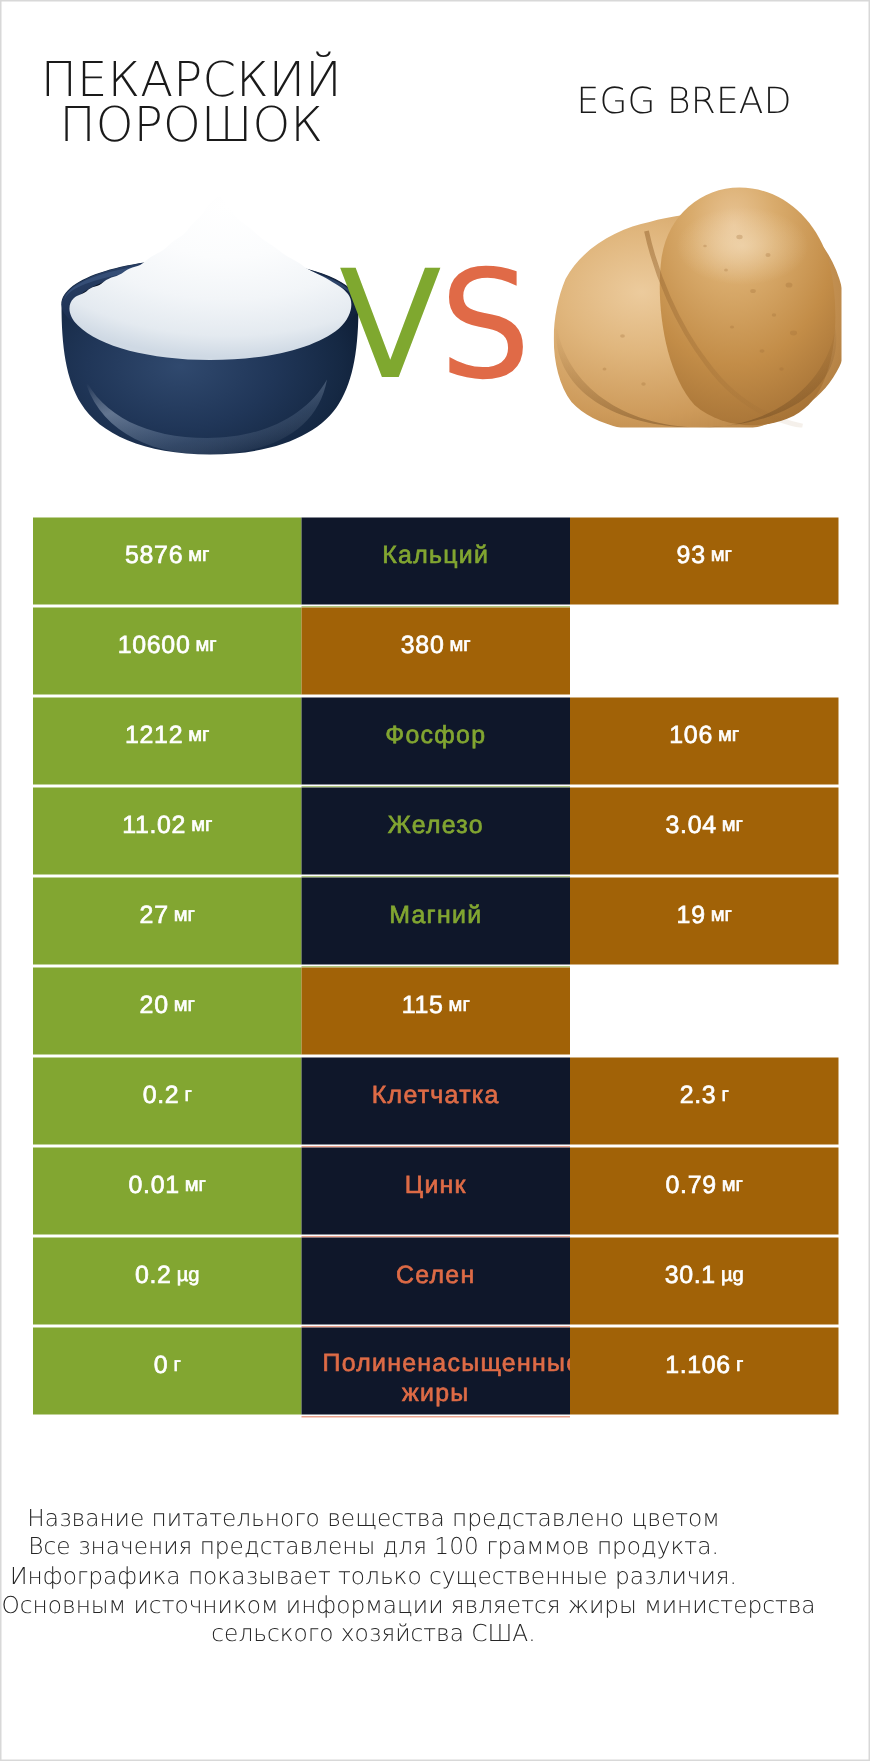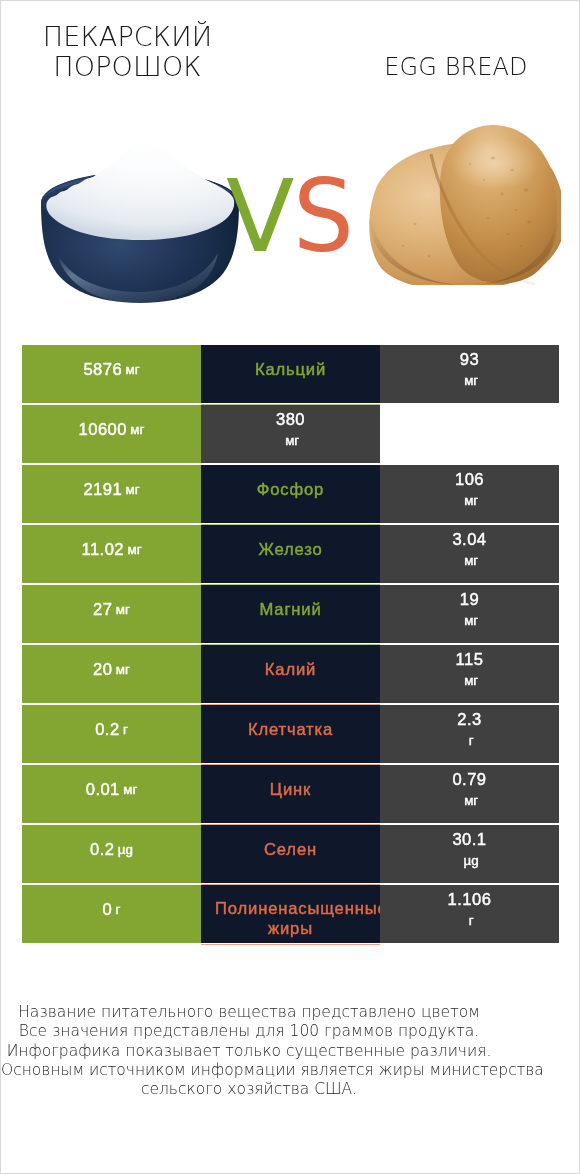--- a/index.html
+++ b/index.html
@@ -12,21 +12,21 @@
     box-sizing:border-box;
   }
   .page{position:absolute;inset:0;background:#fff;border:1px solid #d8d8d8;box-sizing:border-box;}
 
   
   .hero{position:absolute;left:0;top:0;width:580px;height:320px;}
   .title{
     position:absolute;text-align:center;color:#1a1a1a;
     font-weight:400;letter-spacing:0.2px;line-height:30px;
   }
-  #title-left{left:9px;top:21px;width:235px;font-size:27px;text-transform:uppercase;letter-spacing:0.15px;font-family:"DejaVu Sans",sans-serif;font-weight:300;}
+  #title-left{left:9px;top:37px;width:235px;font-size:32px;text-transform:uppercase;letter-spacing:0.15px;font-family:"DejaVu Sans",sans-serif;font-weight:300;}
   #title-right{left:330px;top:51px;width:250px;font-size:24px;text-transform:uppercase;letter-spacing:0.1px;font-family:"DejaVu Sans",sans-serif;font-weight:200;}
 
   .vs{position:absolute;left:225px;top:166px;font-size:100px;line-height:100px;font-weight:400;letter-spacing:-1px;font-family:"DejaVu Sans",sans-serif;}
   .vs .v{color:#7FA82F;}
   .vs .s{color:#E06A47;display:inline-block;transform:scaleX(0.96);transform-origin:left center;}
 
   .prod{position:absolute;}
   #prod-left{left:39px;top:130px;width:200px;height:173px;}
   #prod-right{left:368px;top:123px;width:192px;height:161px;}
 
@@ -43,21 +43,21 @@
   .cell.mid{z-index:0;}
   .cell.right{position:relative;z-index:1;}
   .cell.mid .nm{display:block;width:151px;text-align:center;letter-spacing:0.85px;}
   .cell .num{font-size:16.6px;letter-spacing:0.45px;}
   .cell .unit{font-size:13.4px;margin-left:3.4px;}
   .cell.left,.cell.right,.cell.mid{padding-bottom:0;}
   .cell>*{position:relative;top:-3.5px;}
   .cell.mid.two>*{top:5px;}
   .cell.left,.cell.right{color:#ffffff;}
   .cell.left{background:#82A631;}
-  .cell.right{background:#404040;flex-direction:column;}
+  .cell.right{background:#a16207;}
   .cell.mid{background:#0f172a;position:relative;}
   .cell.mid::after{content:"";position:absolute;left:0;right:0;bottom:-2px;height:1.4px;background:currentColor;opacity:0.62;}
   .cell.mid.g{color:#82A631;}
   .cell.mid.o{color:#DE6B46;}
 
   
   .footer{
     position:absolute;left:0px;top:1002px;width:496px;text-align:center;
     color:#262626;font-size:15.5px;line-height:19.3px;white-space:nowrap;font-family:"DejaVu Sans",sans-serif;font-weight:300;
   }
@@ -209,21 +209,21 @@
           <span class="num">10600</span>
           <span class="unit">мг</span>
         </div>
         <div class="cell right">
           <span class="num">380</span>
           <span class="unit">мг</span>
         </div>
       </div>
       <div class="row">
         <div class="cell left">
-          <span class="num">2191</span>
+          <span class="num">1212</span>
           <span class="unit">мг</span>
         </div>
         <div class="cell mid g">
           <span class="nm">Фосфор</span>
         </div>
         <div class="cell right">
           <span class="num">106</span>
           <span class="unit">мг</span>
         </div>
       </div>
@@ -250,23 +250,20 @@
         </div>
         <div class="cell right">
           <span class="num">19</span>
           <span class="unit">мг</span>
         </div>
       </div>
       <div class="row">
         <div class="cell left">
           <span class="num">20</span>
           <span class="unit">мг</span>
-        </div>
-        <div class="cell mid o">
-          <span class="nm">Калий</span>
         </div>
         <div class="cell right">
           <span class="num">115</span>
           <span class="unit">мг</span>
         </div>
       </div>
       <div class="row">
         <div class="cell left">
           <span class="num">0.2</span>
           <span class="unit">г</span>

